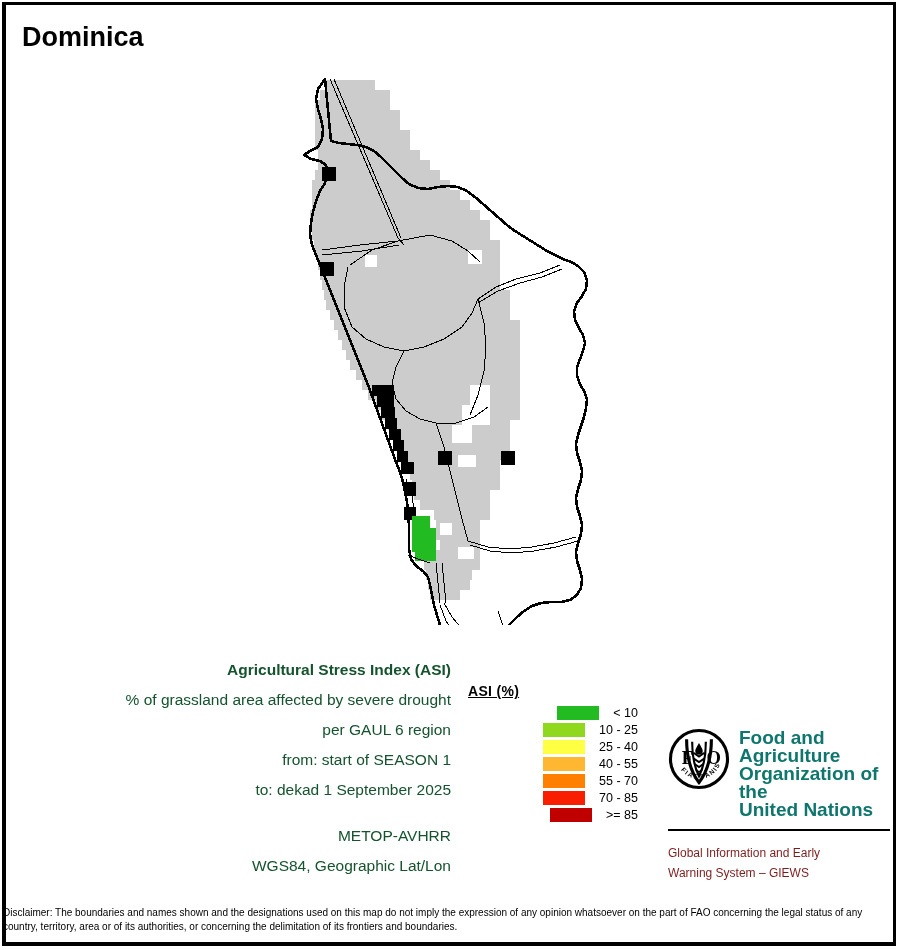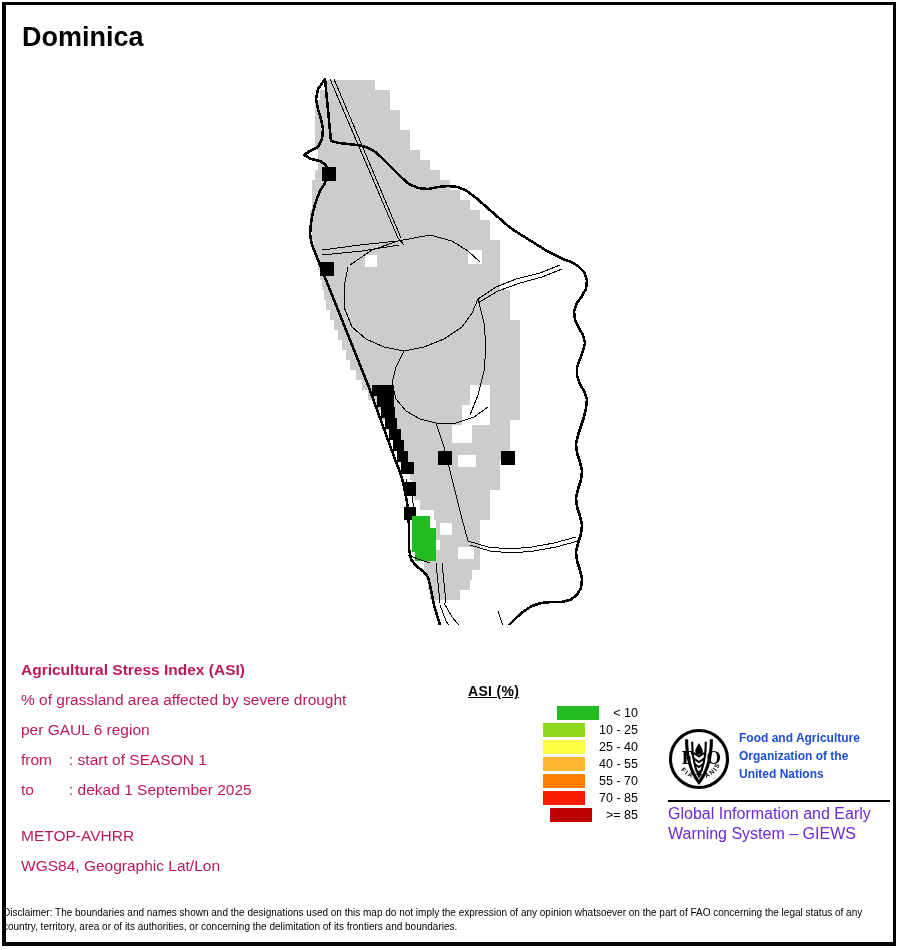--- a/index.html
+++ b/index.html
@@ -53,21 +53,22 @@
     height: 570px;
   }
   #map-canvas svg { display: block; }
 
   
   #info-block {
     position: absolute;
     left: 21px;
     top: 655px;
     width: 430px;
-    color: #be185d;
+    color: #14532d;
+    text-align: right;
   }
   #info-block .line {
     font-size: 15.5px;
     line-height: 30px;
     white-space: nowrap;
   }
   #info-block .line.bold { font-weight: bold; }
   #info-block .kv {
     display: inline-block;
     width: 48px;
@@ -117,37 +118,37 @@
     top: 728px;
     width: 222px;
   }
   #fao-top {
     display: flex;
     align-items: flex-start;
   }
   #fao-logo { flex: 0 0 auto; width: 62px; height: 62px; }
   #fao-name {
     margin-left: 9px;
-    font-size: 12px;
+    font-size: 19px;
     font-weight: bold;
     line-height: 18px;
-    color: #1d4ed8;
+    color: #0f766e;
     padding-top: 1px;
   }
   #fao-divider {
     margin-top: 10px;
     width: 222px;
     height: 2px;
     background: #000;
   }
   #giews {
-    margin-top: 2px;
-    font-size: 16px;
+    margin-top: 12px;
+    font-size: 12px;
     line-height: 20px;
-    color: #6d28d9;
+    color: #7f1d1d;
   }
 
   
   #disclaimer {
     position: absolute;
     left: 3px;
     top: 906px;
     width: 860px;
     font-size: 10px;
     line-height: 14px;

